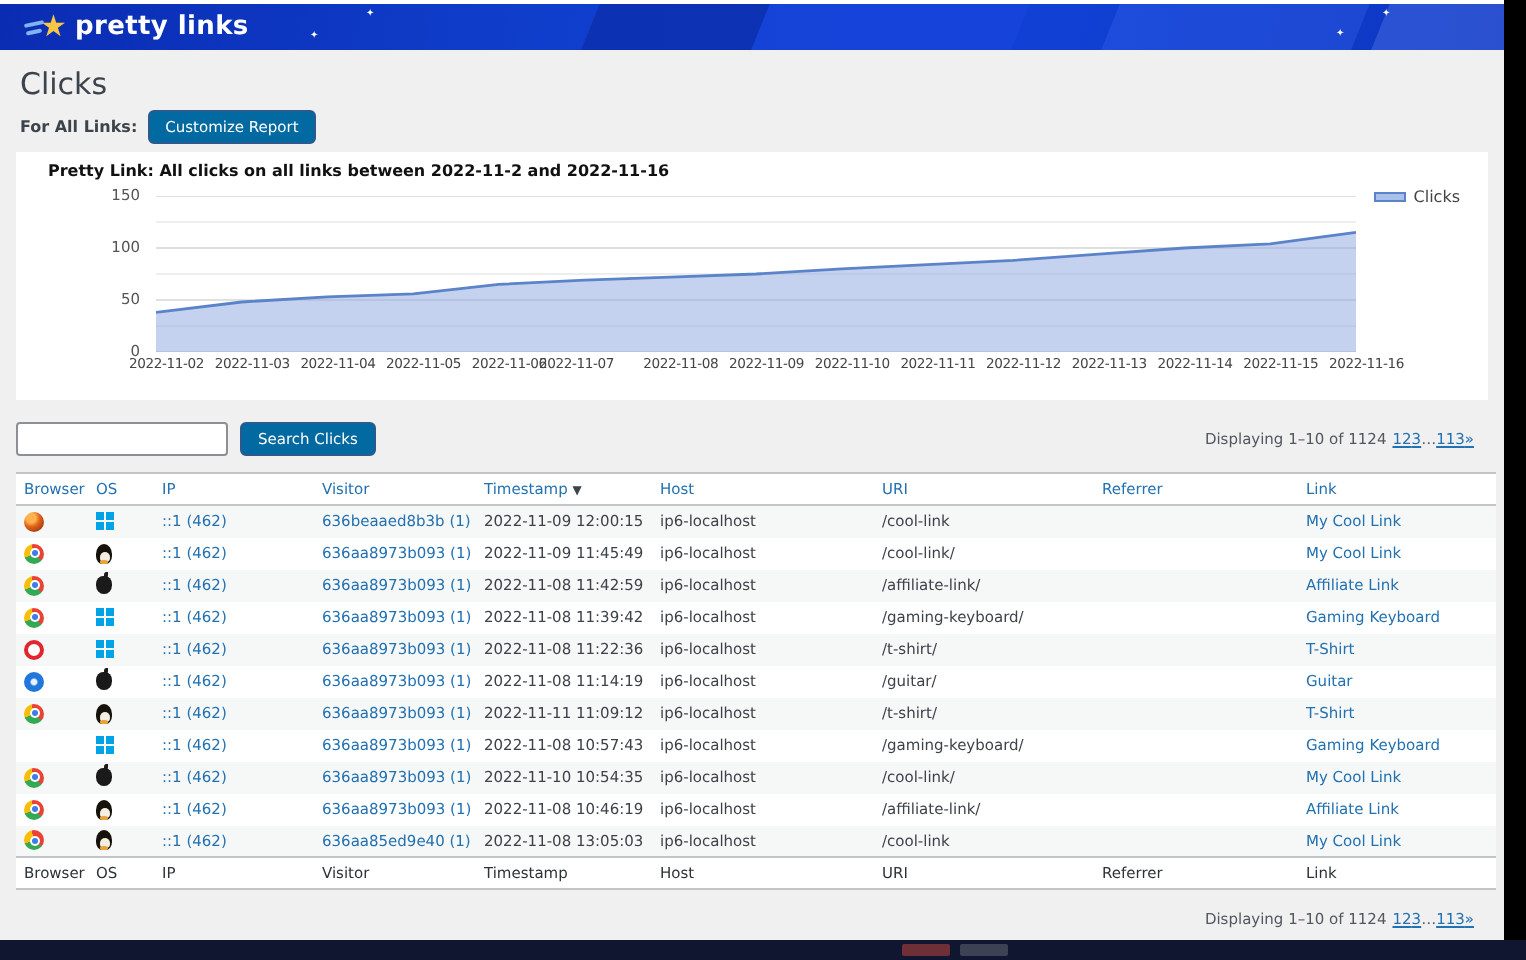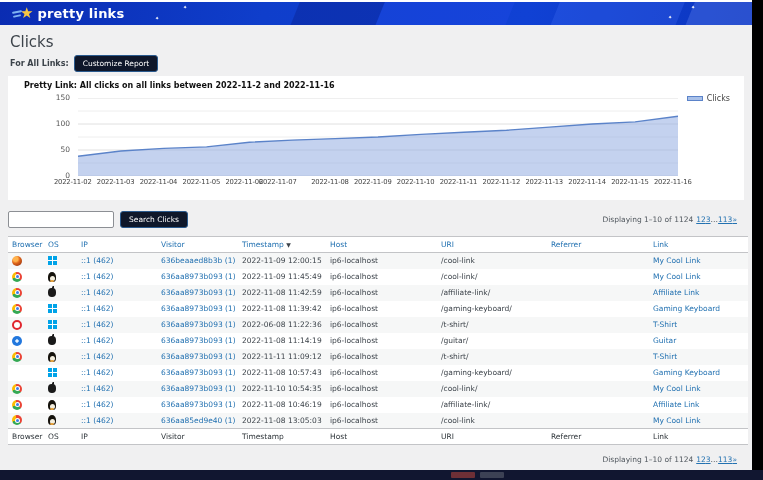--- a/index.html
+++ b/index.html
@@ -22,32 +22,32 @@
   .logo-swoosh i { position:absolute; display:block; height:2px; background:#7fb3f2; border-radius:1px; }
   .logo-swoosh i:nth-child(1){ left:0; top:1px; width:10px; transform:rotate(-12deg); }
   .logo-swoosh i:nth-child(2){ left:1px; top:5px; width:8px; transform:rotate(-12deg); }
   .logo-star { color:#f6c644; font-size:15px; line-height:15px; margin-left:-6px; }
   .logo-text { color:#fff; font-size:13px; font-weight:600; letter-spacing:0.2px; }
 
   
   .page-title { position:absolute; left:10px; top:33px; font-size:15px; font-weight:500; color:#3c434a; }
   .for-links-row { position:absolute; left:10px; top:55px; display:flex; align-items:center; gap:5px; }
   .for-links-label { font-size:8px; font-weight:700; color:#3c434a; }
-  .btn { display:inline-block; background:#0f172a; border:1px solid #2a5a8e; color:#fff; border-radius:3px;
+  .btn { display:inline-block; background:#0369a1; border:1px solid #2a5a8e; color:#fff; border-radius:3px;
          font-size:7.5px; padding:3px 8px; cursor:pointer; font-family:inherit; }
 
   
   .chart-card { position:absolute; left:8px; top:76px; width:736px; height:124px; background:#fff; }
   .chart-title { position:absolute; left:16px; top:5px; font-size:8px; font-weight:700; color:#111; }
   .legend { position:absolute; right:14px; top:18px; display:flex; align-items:center; gap:4px; }
   .legend-swatch { width:16px; height:5px; background:#a9c1e9; border:1px solid #5b83c9; }
   .legend-label { font-size:8px; color:#444; }
   #plot-svg { position:absolute; left:70px; top:22px; }
   .ytick { position:absolute; left:32px; width:30px; text-align:right; font-size:7.5px; color:#555; }
-  .xtick { position:absolute; top:102px; width:48px; text-align:left; font-size:6.8px; letter-spacing:-0.2px; color:#444; }
+  .xtick { position:absolute; top:102px; width:48px; text-align:right; font-size:6.8px; letter-spacing:-0.2px; color:#444; }
 
   
   .search-input { position:absolute; left:8px; top:211px; width:106px; height:17px; border:1px solid #8c8f94;
                   border-radius:2px; font-size:8px; padding:0 4px; background:#fff; font-family:inherit; }
   .search-btn { position:absolute; left:120px; top:211px; height:17px; }
   .paging { font-size:7.5px; color:#50575e; display:flex; align-items:center; gap:3px; }
   .paging-top { position:absolute; right:15px; top:215px; }
   .paging-bottom { position:absolute; right:15px; top:455px; }
   .page-link { color:#2271b1; text-decoration:underline; cursor:pointer; }
   .page-link.plain { color:#50575e; text-decoration:none; cursor:default; }
@@ -243,21 +243,21 @@
           <td><span class="plain-cell">/gaming-keyboard/</span></td>
           <td><span class="plain-cell"></span></td>
           <td><span class="cell-link">Gaming Keyboard</span></td>
         </tr>
 
         <tr>
           <td><span class="bicon opera"></span></td>
           <td><span class="oicon windows"></span></td>
           <td><span class="cell-link">::1 (462)</span></td>
           <td><span class="cell-link">636aa8973b093 (1)</span></td>
-          <td><span class="plain-cell">2022-06-08 11:22:36</span></td>
+          <td><span class="plain-cell">2022-11-08 11:22:36</span></td>
           <td><span class="plain-cell">ip6-localhost</span></td>
           <td><span class="plain-cell">/t-shirt/</span></td>
           <td><span class="plain-cell"></span></td>
           <td><span class="cell-link">T-Shirt</span></td>
         </tr>
 
         <tr>
           <td><span class="bicon safari"></span></td>
           <td><span class="oicon apple"></span></td>
           <td><span class="cell-link">::1 (462)</span></td>

